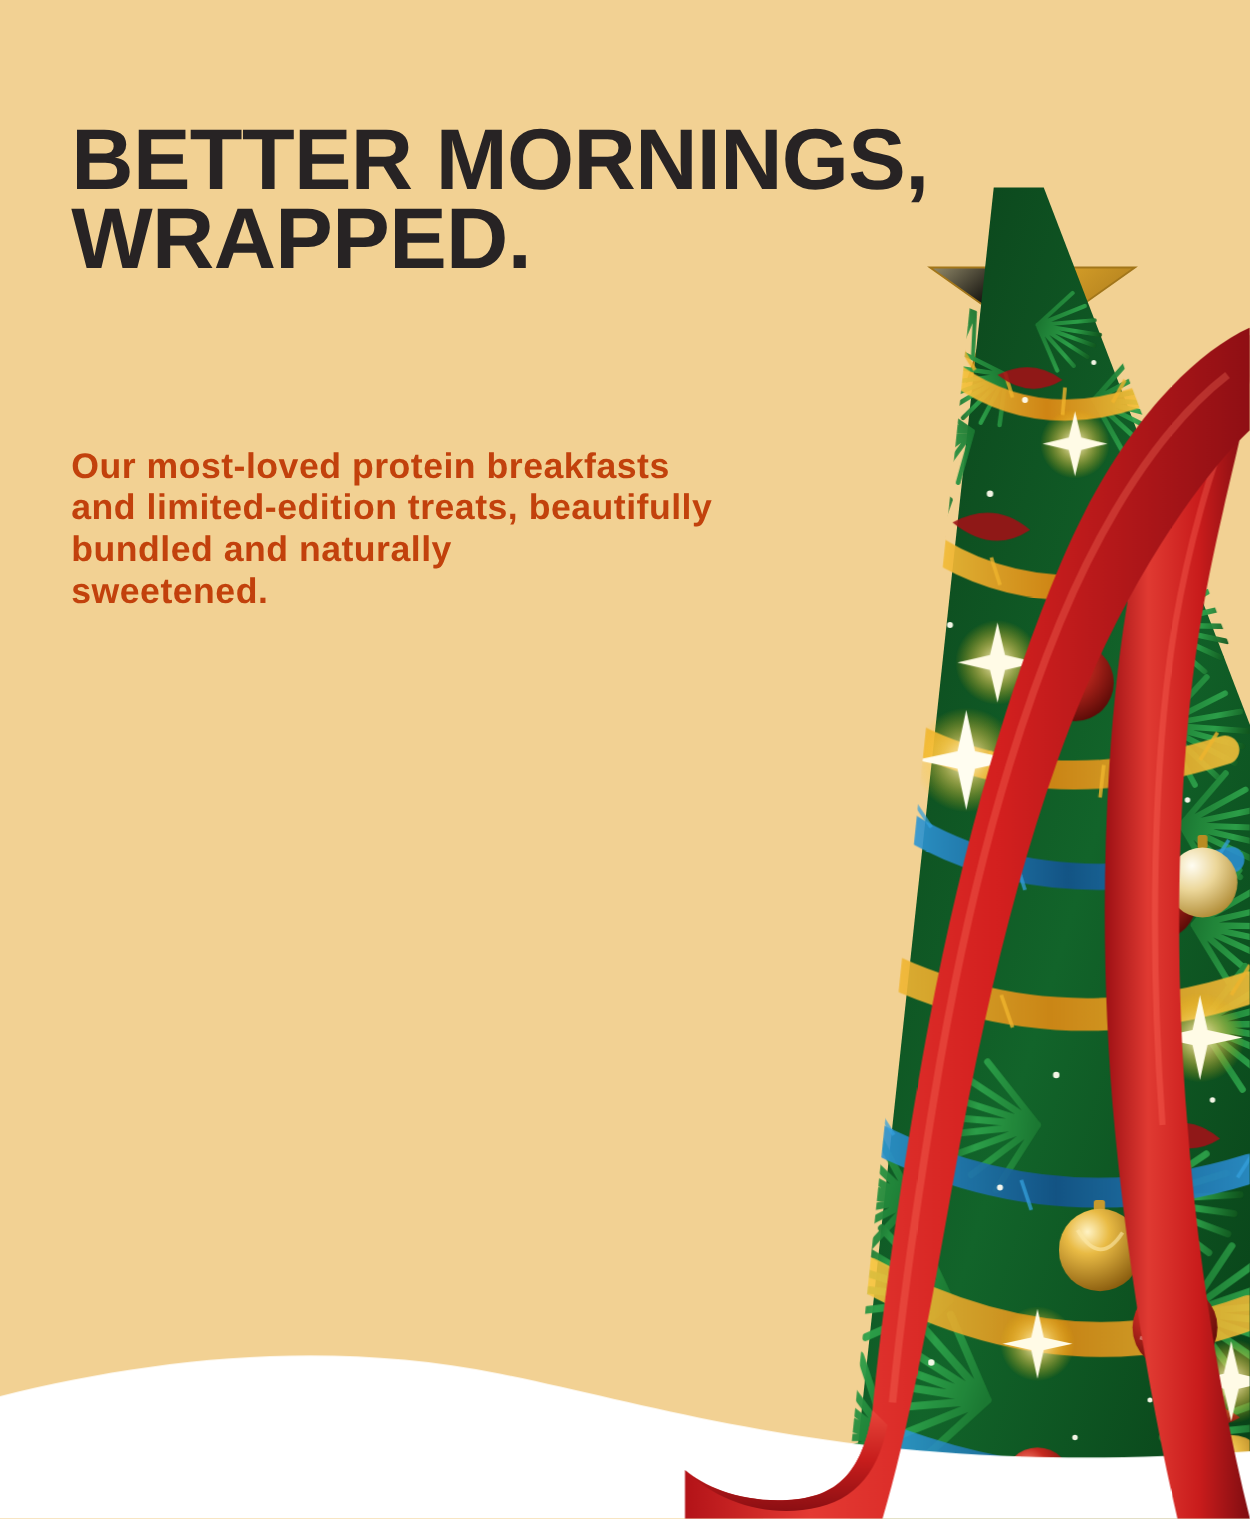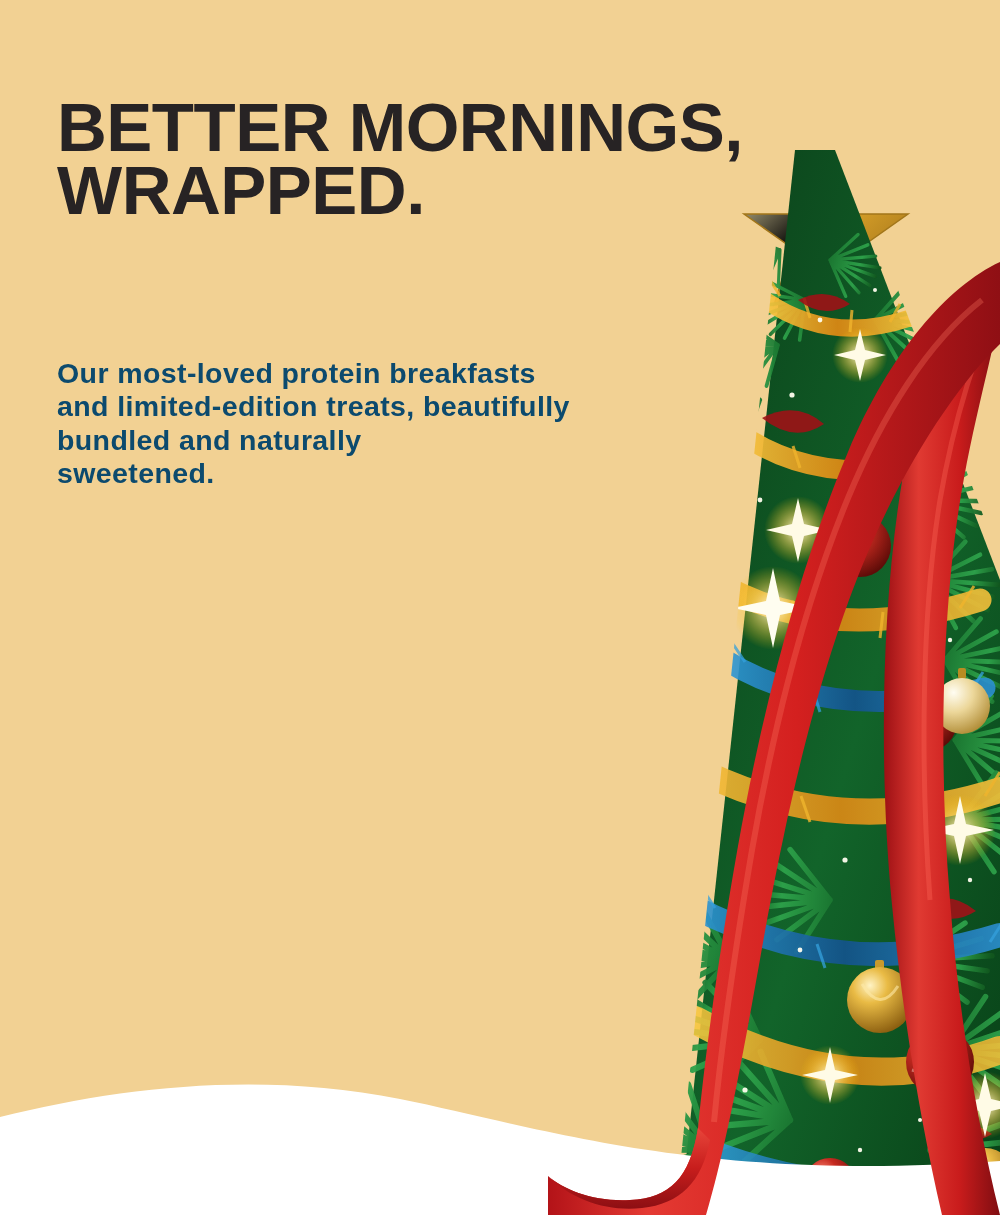--- a/index.html
+++ b/index.html
@@ -24,21 +24,21 @@
     color:#272324;
     font-family:"Liberation Sans", sans-serif;
     transform:scaleX(1.0);
     white-space:pre-line;
     z-index:60;
   }
 
   .body-copy {
     position:absolute; left:57px; top:357px; width:700px;
     font-size:28.5px; line-height:1.17; font-weight:700;
-    color:#0c4a6e; letter-spacing:0.4px;
+    color:#c2410c; letter-spacing:0.4px;
     white-space:pre-line;
     z-index:60;
   }
 
   .bullets {
     position:absolute; left:57px; top:588px;
     width:620px;
     display:grid;
     grid-template-columns:255px 300px;
     grid-auto-rows:56px;

